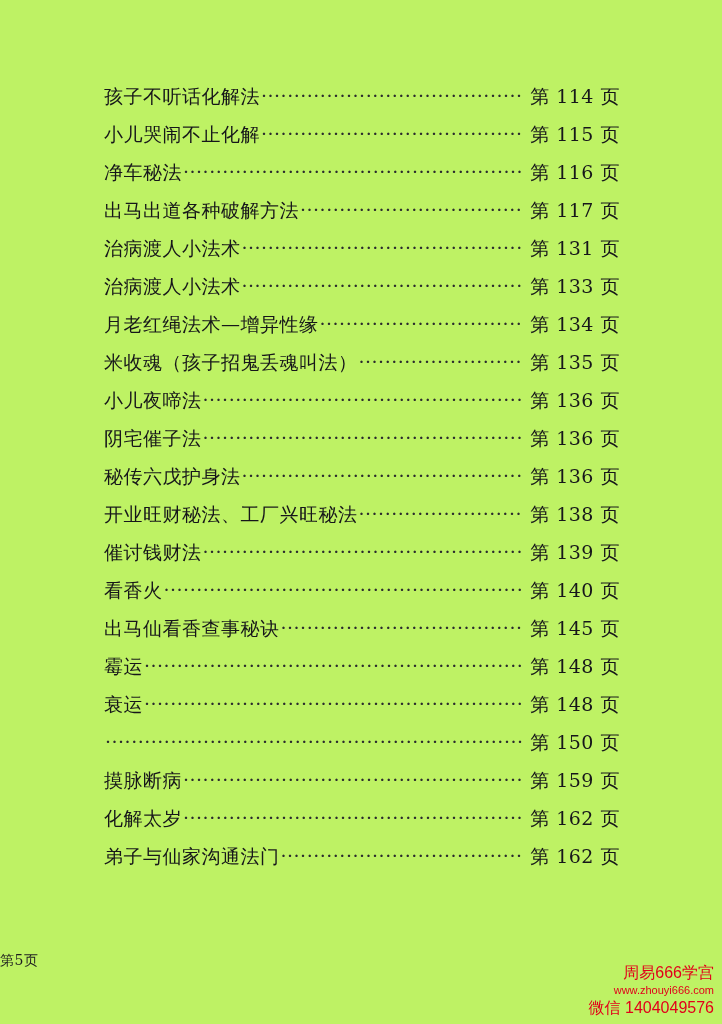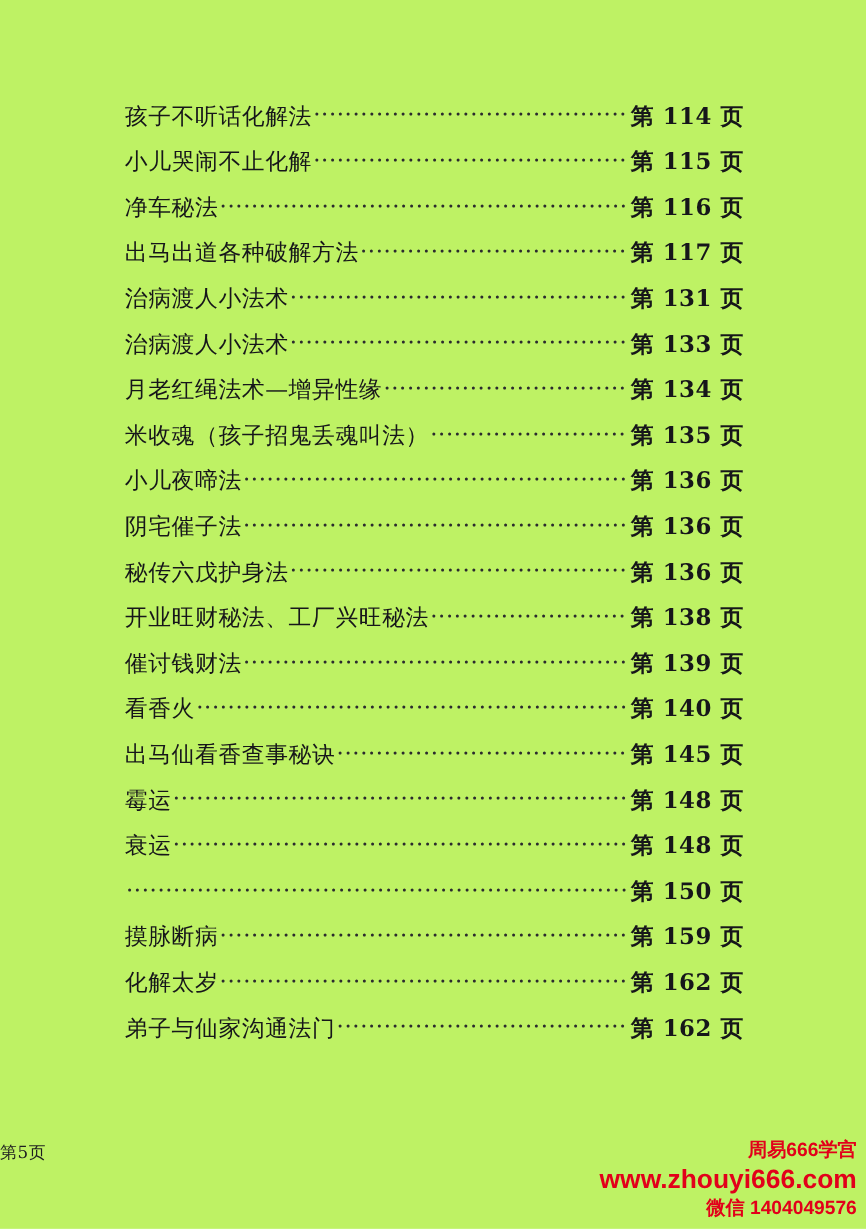--- a/index.html
+++ b/index.html
@@ -49,21 +49,20 @@
     margin: 0 2px 0 1px;
     line-height: 1;
     position: relative;
     top: -1px;
   }
   .toc-page {
     flex: 0 0 auto;
     white-space: nowrap;
     text-align: right;
     min-width: 96px;
-    font-weight: bold;
   }
   .toc-page .num {
     display: inline-block;
     min-width: 34px;
     text-align: right;
     font-family: "DejaVu Serif", "Liberation Serif", serif;
   }
   .folio {
     position: absolute;
     left: 0;
@@ -74,30 +73,30 @@
     letter-spacing: 0.5px;
   }
   .watermark {
     position: absolute;
     right: 8px;
     bottom: 6px;
     width: 300px;
     text-align: right;
     color: #e2001a;
     font-family: "Liberation Sans", sans-serif;
-    font-weight: bold;
+    font-weight: normal;
     line-height: 1.28;
     margin-top: 40px;
   }
   .watermark div {
     font-size: 16px;
     white-space: nowrap;
   }
   .watermark .wm-site {
-    font-size: 22px;
+    font-size: 11px;
   }
 </style>
 </head>
 <body>
 
 <div class="page">
 
   <div class="toc" id="toc-list">
       <div class="toc-row">
         <span class="toc-title">孩子不听话化解法</span>

